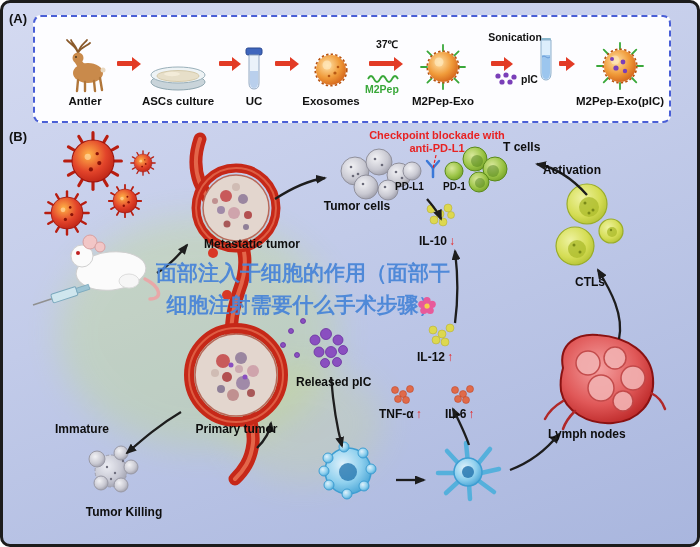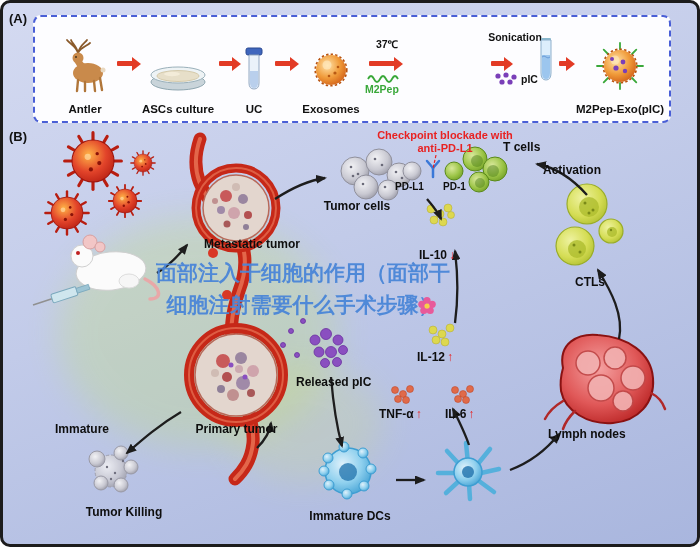--- a/index.html
+++ b/index.html
@@ -4,34 +4,34 @@
 <style>
   * { margin:0; padding:0; box-sizing:border-box; }
   html,body { width:700px; height:547px; font-family:"Liberation Sans",sans-serif; background:#fff; }
   .frame { position:relative; width:700px; height:547px; border:3px solid #1c1c1c; border-radius:10px; overflow:hidden;
            background:linear-gradient(160deg,#d4daf1 0%,#c2cbe9 45%,#a9b6de 100%); }
   .tag { position:absolute; font-weight:bold; font-size:13px; color:#111; z-index:5; }
   .panel-a { position:absolute; left:30px; top:12px; width:638px; height:108px; background:#fdfdff;
              border:2px dashed #4a5fd6; border-radius:8px; z-index:1; }
   .step { position:absolute; top:16px; text-align:center; }
   .icon-box { height:60px; display:flex; align-items:flex-end; justify-content:center; }
-  .step-label { font-size:11.5px; font-weight:bold; color:#111; margin-top:10px; white-space:nowrap; }
+  .step-label { font-size:11.5px; font-weight:bold; color:#111; margin-top:2px; white-space:nowrap; }
   .ra { position:absolute; height:5px; background:#e23b25; border-radius:1px; }
   .ra::after { content:""; position:absolute; right:-8px; top:-4.5px; width:0; height:0;
                border-left:9px solid #e23b25; border-top:7px solid transparent; border-bottom:7px solid transparent; }
   .ann { position:absolute; font-size:10.5px; font-weight:bold; color:#111; white-space:nowrap; }
   .ann.green { color:#3aa83a; }
   .ann.center { text-align:center; }
   .art { position:absolute; left:0; top:0; z-index:2; pointer-events:none; }
   .lbl { position:absolute; font-size:12px; font-weight:bold; color:#0e0e0e; white-space:nowrap; z-index:3; }
   .lbl.center { text-align:center; white-space:normal; }
   .lbl.small { font-size:10px; }
   .lbl .red { color:#e82222; margin-left:2px; }
   .checkpoint { position:absolute; left:364px; top:126px; width:140px; text-align:center; font-size:11px;
-                font-weight:bold; color:#e82222; line-height:1.22; z-index:3;margin-left:8px; }
+                font-weight:bold; color:#e82222; line-height:1.22; z-index:3; }
   .watermark { position:absolute; left:148px; top:254px; width:304px; text-align:center; font-size:21px;
                font-weight:bold; color:#4a86d8; line-height:1.5; opacity:0.95; z-index:4; }
   .flower { position:absolute; left:414px; top:293px; z-index:4; }
 </style>
 </head>
 <body>
 
 <svg width="0" height="0" style="position:absolute" aria-hidden="true">
   <defs>
     <radialGradient id="gVirus" cx="40%" cy="35%" r="75%">
@@ -148,20 +148,40 @@
           <circle r="15.8" fill="none" stroke="#b8520e" stroke-width="1.6" stroke-dasharray="2.4 2.2"></circle>
           <circle cx="-4" cy="-5" r="4.5" fill="#ffe9c0" opacity="0.65"></circle>
           <circle cx="4" cy="3" r="1.6" fill="#b85a14"></circle>
             <circle cx="-2" cy="6" r="1.3" fill="#b85a14"></circle>
             <circle cx="7" cy="-3" r="1.3" fill="#b85a14"></circle>
         </svg>
       </div>
       <div class="step-label">Exosomes</div>
     </div>
 
+    <div class="step" style="left:364px;width:88px">
+      <div class="icon-box">
+        <svg width="54" height="52" viewBox="-27 -26 54 52">
+          <g stroke="#3aa83a" stroke-width="1.8" stroke-linecap="round">
+            <line x1="16" y1="0" x2="22" y2="0"></line>
+              <line x1="11.3" y1="11.3" x2="15.6" y2="15.6"></line>
+            <line x1="0" y1="16" x2="0" y2="22"></line>
+              <line x1="-11.3" y1="11.3" x2="-15.6" y2="15.6"></line>
+            <line x1="-16" y1="0" x2="-22" y2="0"></line>
+              <line x1="-11.3" y1="-11.3" x2="-15.6" y2="-15.6"></line>
+            <line x1="0" y1="-16" x2="0" y2="-22"></line>
+              <line x1="11.3" y1="-11.3" x2="15.6" y2="-15.6"></line>
+          </g>
+          <circle r="15" fill="url(#gExo)"></circle>
+          <circle r="15.8" fill="none" stroke="#b8520e" stroke-width="1.6" stroke-dasharray="2.4 2.2"></circle>
+          <circle cx="-4" cy="-5" r="4.5" fill="#ffe9c0" opacity="0.65"></circle>
+        </svg>
+      </div>
+      <div class="step-label">M2Pep-Exo</div>
+    </div>
 
     <div class="step" style="left:534px;width:102px">
       <div class="icon-box">
         <svg width="56" height="54" viewBox="-28 -27 56 54">
           <g stroke="#3aa83a" stroke-width="1.8" stroke-linecap="round">
             <line x1="17" y1="0" x2="23" y2="0"></line>
               <line x1="12" y1="12" x2="16.3" y2="16.3"></line>
             <line x1="0" y1="17" x2="0" y2="23"></line>
               <line x1="-12" y1="12" x2="-16.3" y2="16.3"></line>
             <line x1="-17" y1="0" x2="-23" y2="0"></line>
@@ -471,39 +491,38 @@
   <div class="checkpoint">Checkpoint blockade with anti-PD-L1</div>
 
   <div class="lbl center" style="left:300px;top:196px;width:108px">Tumor cells</div>
   <div class="lbl" style="left:500px;top:137px">T cells</div>
   <div class="lbl" style="left:540px;top:160px">Activation</div>
   <div class="lbl small" style="left:392px;top:178px">PD-L1</div>
   <div class="lbl small" style="left:440px;top:178px">PD-1</div>
   <div class="lbl center" style="left:174px;top:234px;width:150px">Metastatic tumor</div>
   <div class="lbl" style="left:572px;top:272px">CTLs</div>
 
-  <div class="lbl" style="left:416px;top:245px">
+  <div class="lbl" style="left:416px;top:231px">
     <span>IL-10</span><span class="red">↓</span>
   </div>
   <div class="lbl" style="left:414px;top:347px">
     <span>IL-12</span><span class="red">↑</span>
   </div>
   <div class="lbl" style="left:376px;top:404px">
     <span>TNF-α</span><span class="red">↑</span>
   </div>
   <div class="lbl" style="left:442px;top:404px">
     <span>IL-6</span><span class="red">↑</span>
   </div>
 
   <div class="lbl" style="left:293px;top:372px">Released pIC</div>
   <div class="lbl" style="left:545px;top:424px">Lymph nodes</div>
   <div class="lbl" style="left:52px;top:419px">Immature</div>
   <div class="lbl center" style="left:176px;top:419px;width:115px">Primary tumor</div>
   <div class="lbl center" style="left:62px;top:502px;width:118px">Tumor Killing</div>
-  <div class="lbl center" style="left:290px;top:506px;width:114px">Immature DCs</div>
 
   <div class="watermark">面部注入干细胞的作用（面部干细胞注射需要什么手术步骤）</div>
   <div class="flower">
     <svg width="20" height="20" viewBox="-10 -10 20 20">
       <g fill="#e85a9a">
         <circle cx="0" cy="-5.5" r="3.6"></circle>
           <circle cx="5.2" cy="-1.7" r="3.6"></circle>
           <circle cx="3.2" cy="4.5" r="3.6"></circle>
         <circle cx="-3.2" cy="4.5" r="3.6"></circle>
           <circle cx="-5.2" cy="-1.7" r="3.6"></circle>

